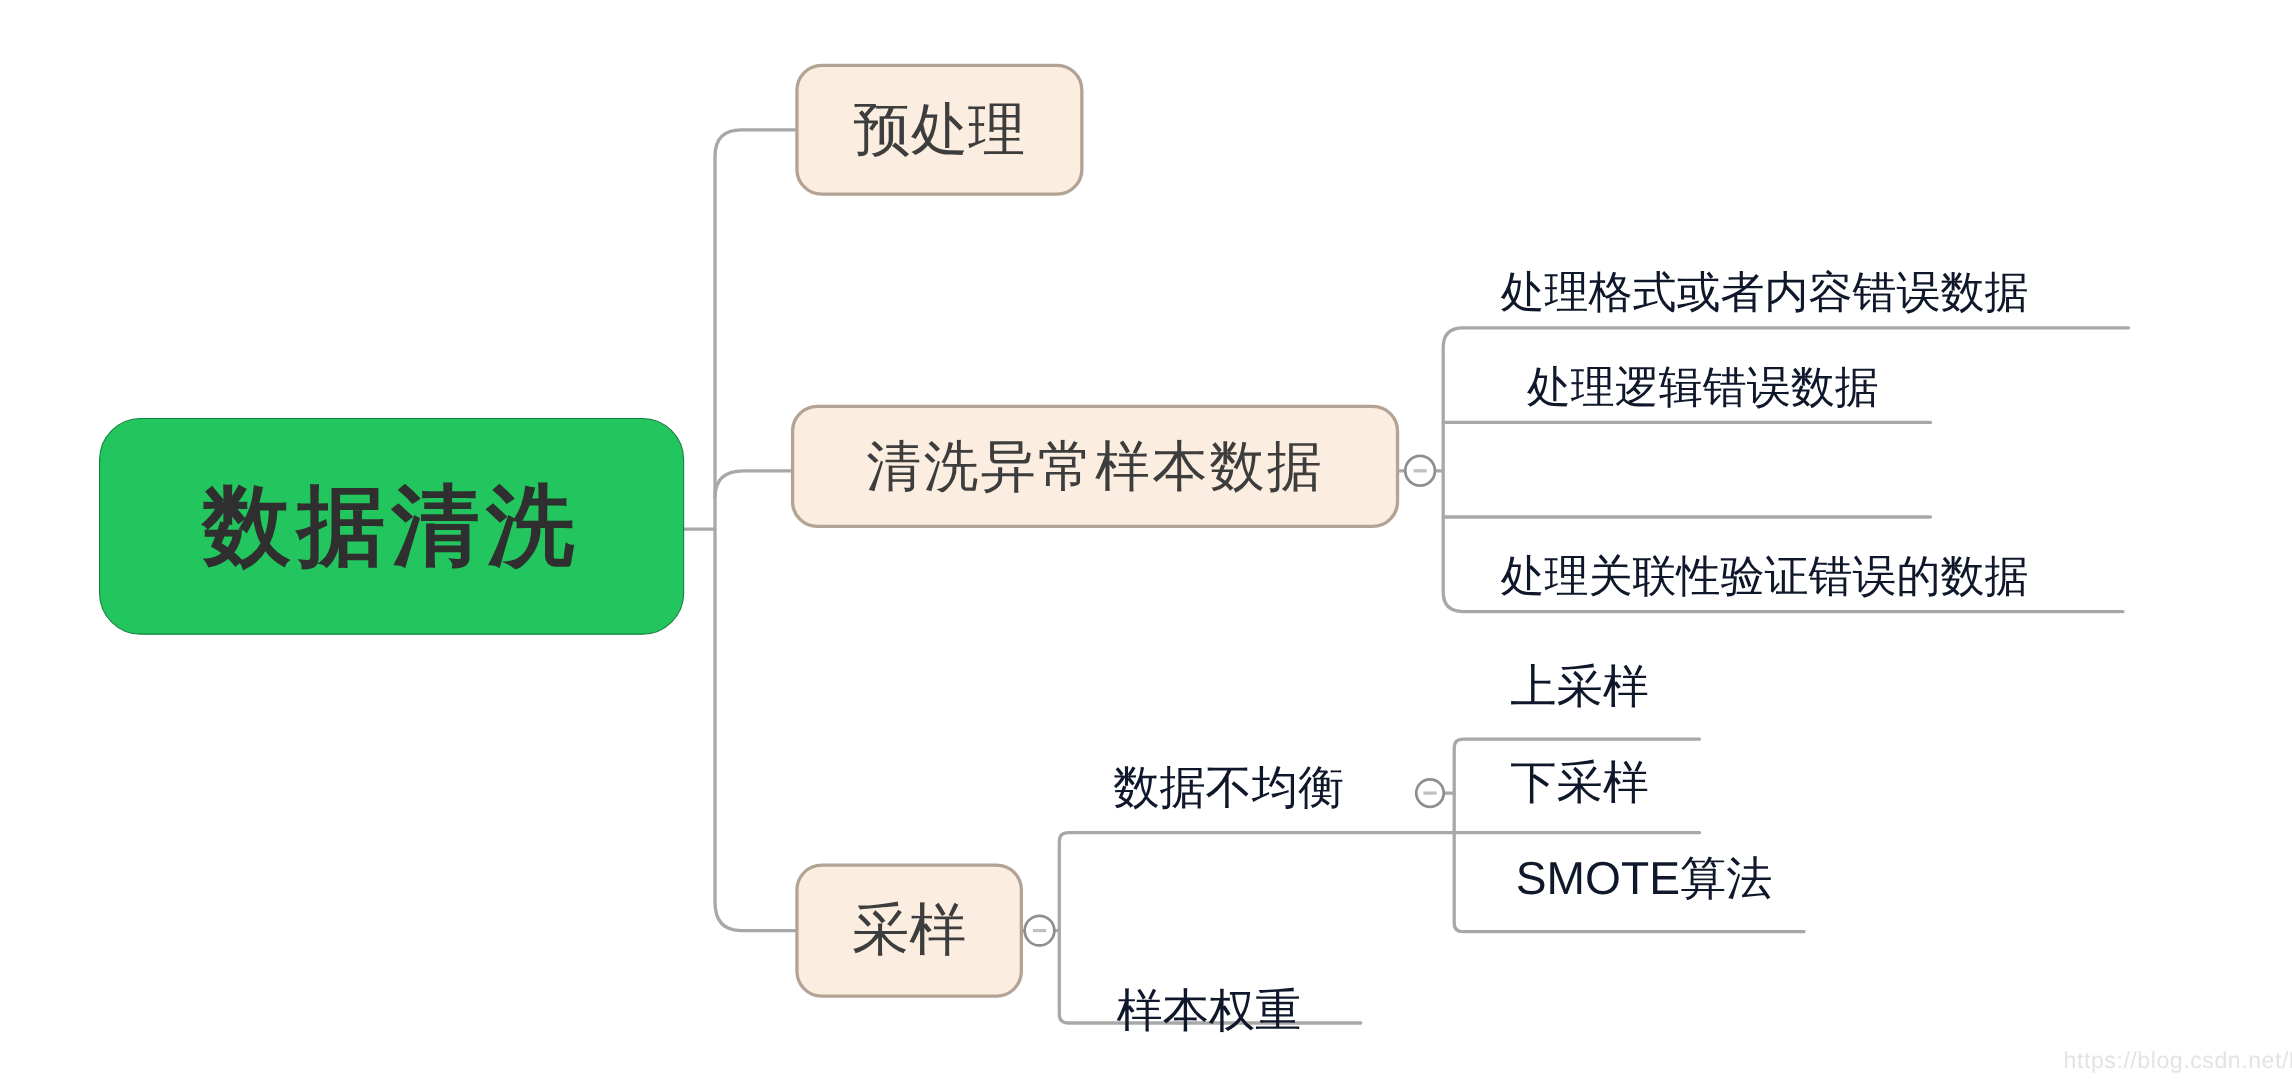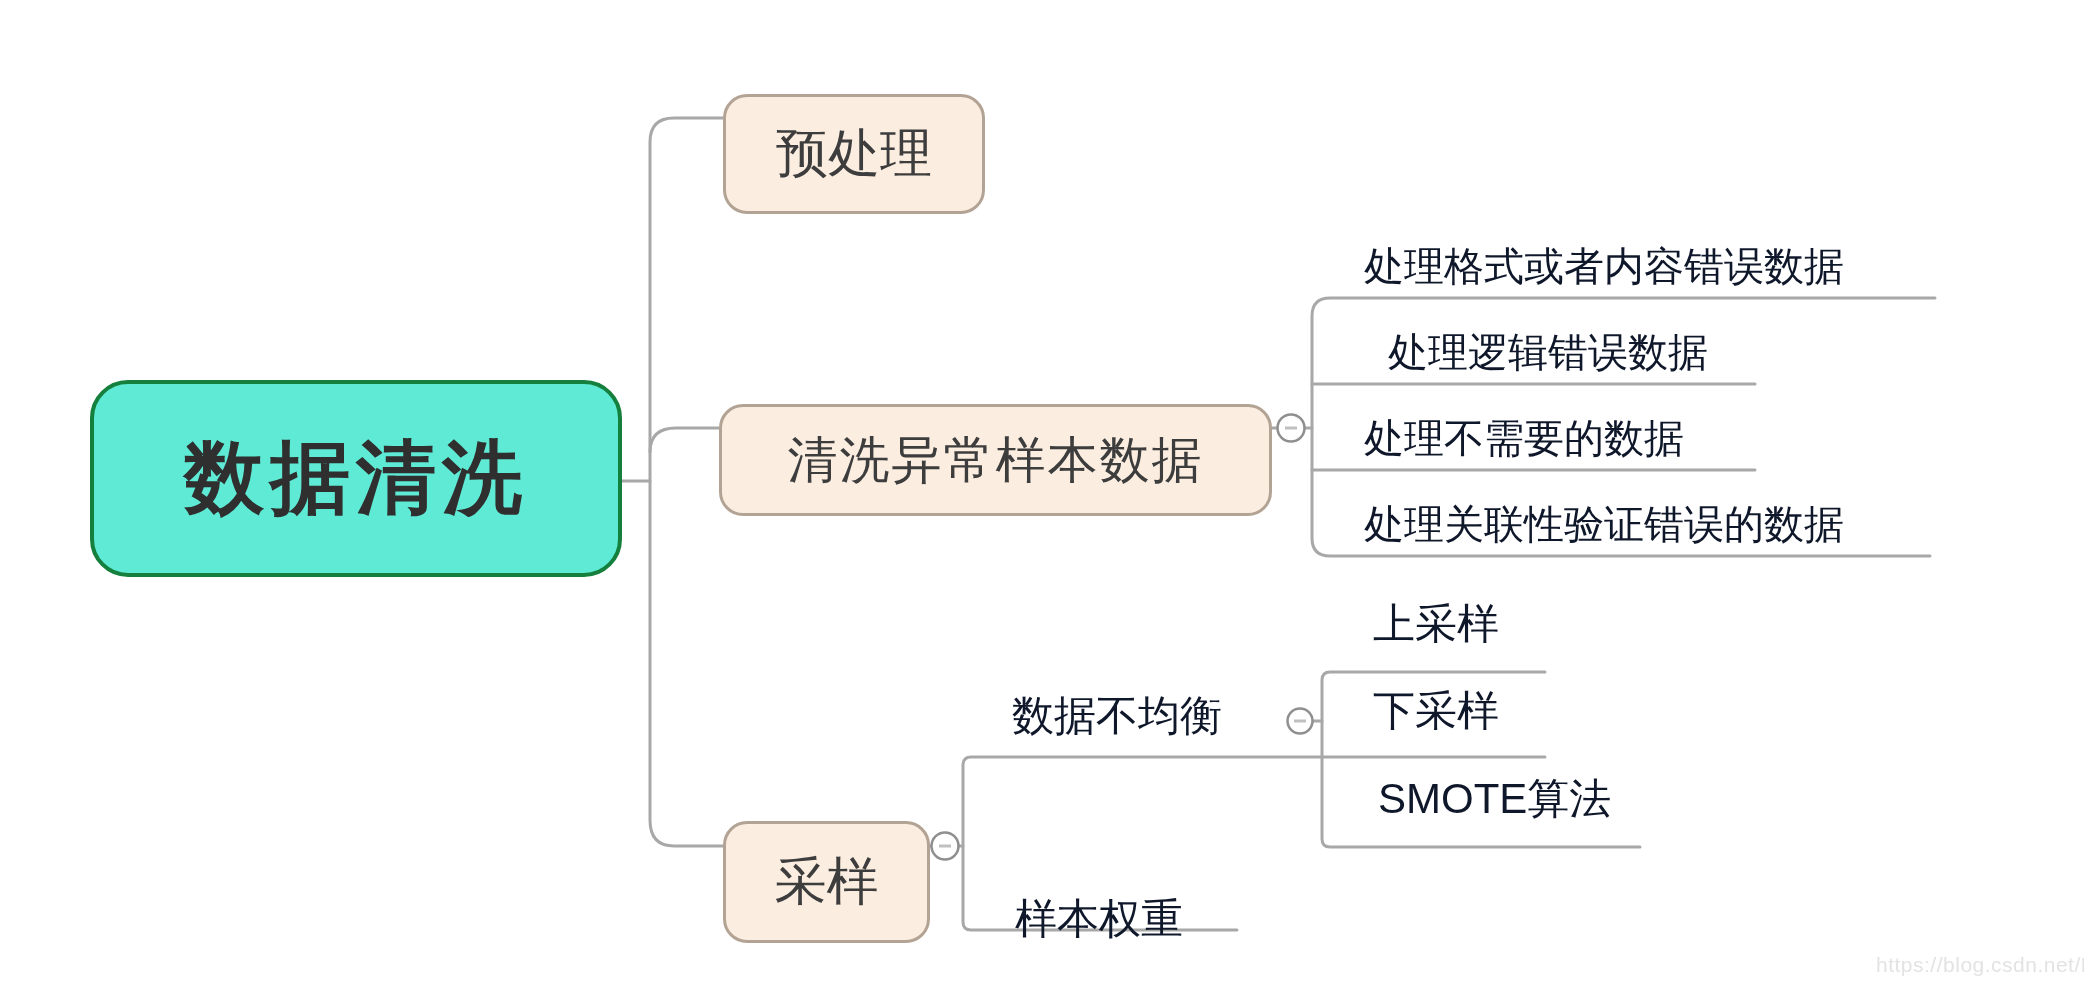--- a/index.html
+++ b/index.html
@@ -12,32 +12,31 @@
     color:#3a3a3a;
   }
   svg.wires{position:absolute;left:0;top:0;z-index:1;}
   .topic{
     position:absolute;z-index:2;
     display:flex;align-items:center;justify-content:center;
     box-sizing:border-box;
   }
   .root-topic{
     left:90px;top:380px;width:532px;height:197px;
-    background:#5eead4;
-    border:4px solid #15803d;
+    background:#22c55e;
+    border:1px solid #15803d;
     border-radius:38px;
     font-size:80px;font-weight:bold;color:#2f2f2f;
     letter-spacing:6px;
   }
   .main-topic{
     background:#fbeee1;
     border:3px solid #b3a394;
     border-radius:24px;
     color:#3d3d3d;
-    margin-top:36px;
   }
   .topic-preprocess{left:723px;top:58px;width:262px;height:120px;font-size:52px;}
   .topic-clean{left:719px;top:368px;width:553px;height:112px;font-size:50px;letter-spacing:2px;}
   .topic-sampling{left:723px;top:785px;width:207px;height:122px;font-size:52px;}
   .line-topic{
     position:absolute;z-index:2;
     white-space:nowrap;
     color:#0f172a;
   }
   .lvl2{font-size:40px;line-height:44px;}
@@ -88,21 +87,20 @@
   </svg>
 
   <div class="topic root-topic">数据清洗</div>
 
   <div class="topic main-topic topic-preprocess">预处理</div>
   <div class="topic main-topic topic-clean">清洗异常样本数据</div>
   <div class="topic main-topic topic-sampling">采样</div>
 
   <div class="line-topic lvl2" style="left:1364px;top:244px;">处理格式或者内容错误数据</div>
   <div class="line-topic lvl2" style="left:1364px;top:330px;margin-left:24px;">处理逻辑错误数据</div>
-  <div class="line-topic lvl2" style="left:1364px;top:416px;">处理不需要的数据</div>
   <div class="line-topic lvl2" style="left:1364px;top:502px;">处理关联性验证错误的数据</div>
 
   <div class="line-topic lvl2b" style="left:1012px;top:693px;">数据不均衡</div>
   <div class="line-topic lvl2b" style="left:1015px;top:864px;margin-top:32px;">样本权重</div>
 
   <div class="line-topic lvl2b" style="left:1373px;top:601px;">上采样</div>
   <div class="line-topic lvl2b" style="left:1373px;top:688px;text-align:right;">下采样</div>
   <div class="line-topic lvl2b" style="left:1378px;top:776px;">SMOTE算法</div>
 
   <div class="watermark">https://blog.csdn.net/NeilGY</div>

